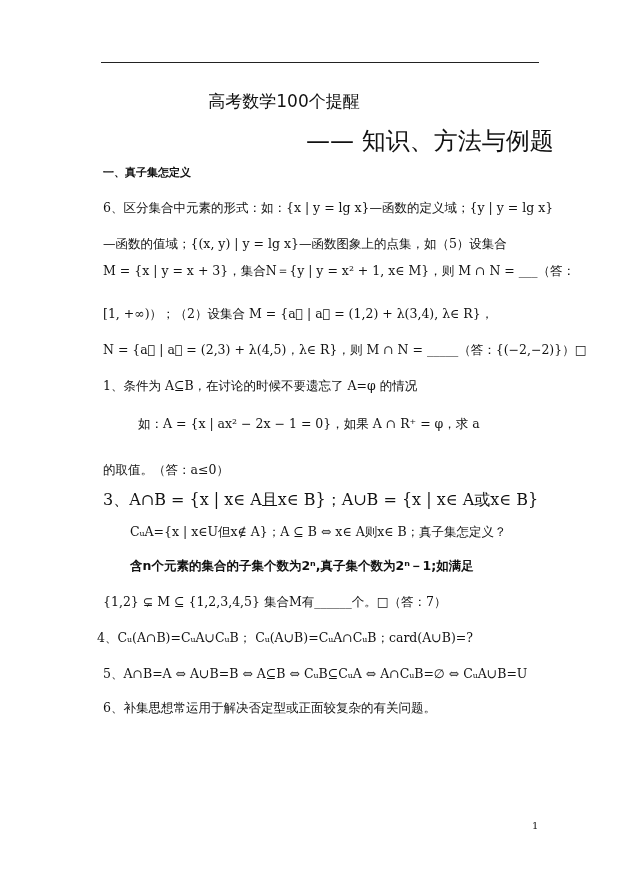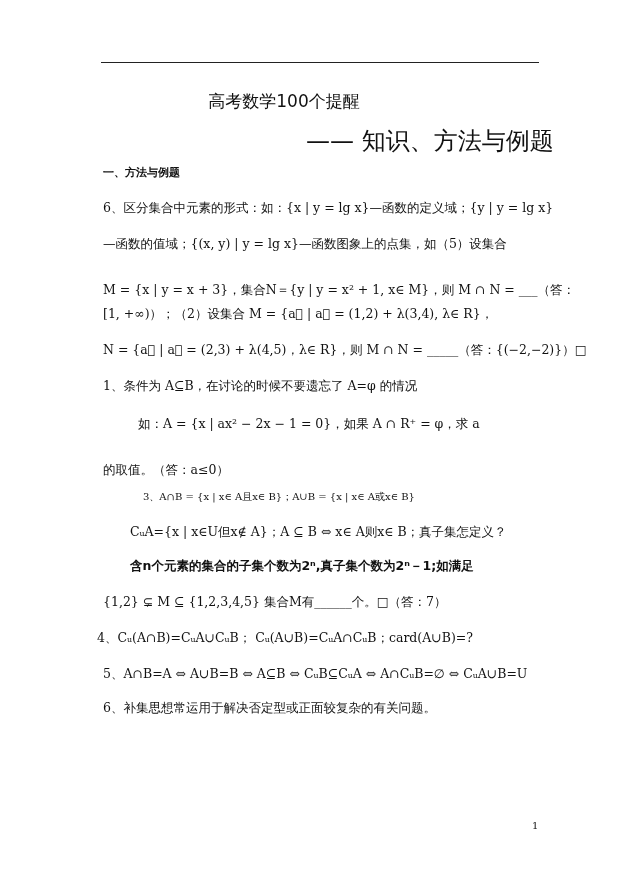--- a/index.html
+++ b/index.html
@@ -8,34 +8,34 @@
   .rule { position: absolute; left: 101px; top: 62px; width: 438px; height: 1px; background: #222; }
   .title { position: absolute; left: 0; width: 568px; top: 90px; text-align: center;
            font-family: "DejaVu Sans", "Liberation Sans", sans-serif; font-size: 17px; }
   .subtitle { position: absolute; left: 306px; top: 125px;
               font-family: "DejaVu Sans", "Liberation Sans", sans-serif; font-size: 24px; }
   .section { position: absolute; left: 103px; top: 165px; font-weight: bold; font-size: 11px;
              font-family: "DejaVu Sans", "Liberation Sans", sans-serif; }
   .line { position: absolute; left: 103px; font-size: 12.5px; white-space: nowrap; }
   .ind { left: 130px; }
   .b { font-weight: bold; font-family: "DejaVu Sans", "Liberation Sans", sans-serif; }
-  .sm { font-size: 10px; margin-left: 40px; }
+  .sm { font-size: 16px; }
   .page-no { position: absolute; left: 532px; top: 820px; font-size: 10px; }
 </style>
 </head>
 <body>
 
 <div class="rule"></div>
 <div class="title">高考数学100个提醒</div>
 <div class="subtitle">—— 知识、方法与例题</div>
-<div class="section">一、方法与例题</div>
+<div class="section">一、真子集怎定义</div>
 
 <div class="line" style="top:200px">6、区分集合中元素的形式：如：{x | y = lg x}—函数的定义域；{y | y = lg x}</div>
 <div class="line" style="top:236px">—函数的值域；{(x, y) | y = lg x}—函数图象上的点集，如（5）设集合</div>
-<div class="line" style="top:282px">M = {x | y = x + 3}，集合N＝{y | y = x² + 1, x∈ M}，则 M ∩ N = ___（答：</div>
+<div class="line" style="top:263px">M = {x | y = x + 3}，集合N＝{y | y = x² + 1, x∈ M}，则 M ∩ N = ___（答：</div>
 <div class="line" style="top:306px">[1, +∞)）；（2）设集合 M = {a⃗ | a⃗ = (1,2) + λ(3,4), λ∈ R}，</div>
 <div class="line" style="top:342px">N = {a⃗ | a⃗ = (2,3) + λ(4,5)，λ∈ R}，则 M ∩ N = _____（答：{(−2,−2)}）□</div>
 <div class="line" style="top:378px">1、条件为 A⊆B，在讨论的时候不要遗忘了 A=φ 的情况</div>
 <div class="line ind" style="top:416px;left:138px">如：A = {x | ax² − 2x − 1 = 0}，如果 A ∩ R⁺ = φ，求 a</div>
 <div class="line" style="top:462px">的取值。（答：a≤0）</div>
 <div class="line sm" style="top:490px">3、A∩B = {x | x∈ A且x∈ B}；A∪B = {x | x∈ A或x∈ B}</div>
 <div class="line" style="top:524px;left:130px">CᵤA={x | x∈U但x∉ A}；A ⊆ B ⇔ x∈ A则x∈ B；真子集怎定义？</div>
 <div class="line b" style="top:558px;left:130px">含n个元素的集合的子集个数为2ⁿ,真子集个数为2ⁿ－1;如满足</div>
 <div class="line" style="top:594px">{1,2} ⊊ M ⊆ {1,2,3,4,5} 集合M有______个。□（答：7）</div>
 <div class="line" style="top:630px;left:97px">4、Cᵤ(A∩B)=CᵤA∪CᵤB； Cᵤ(A∪B)=CᵤA∩CᵤB；card(A∪B)=?</div>

